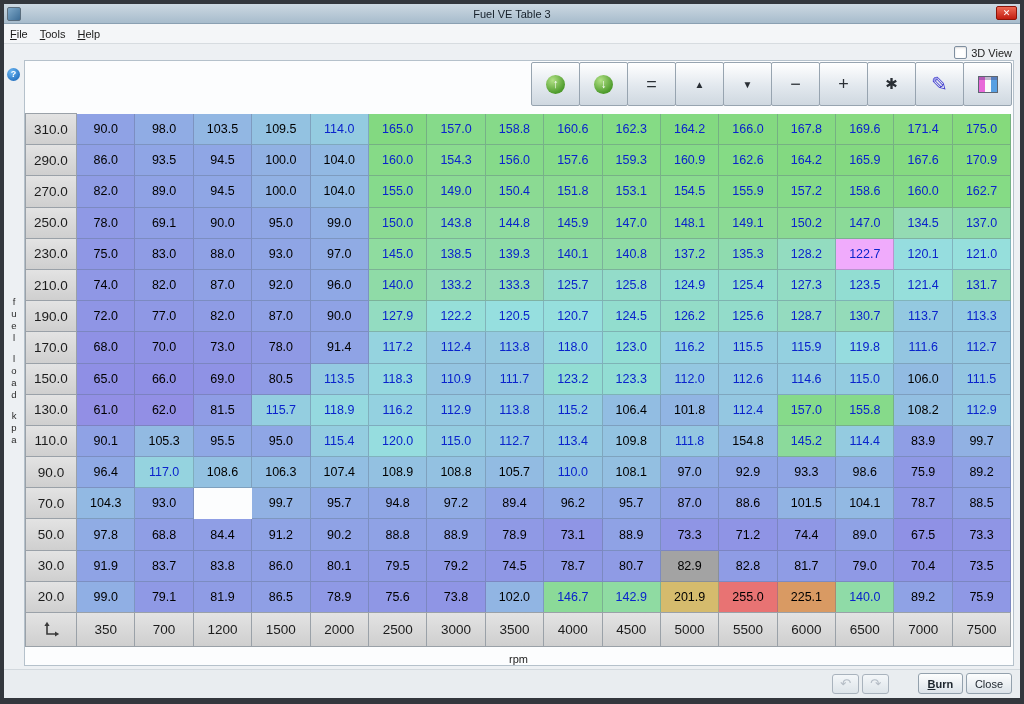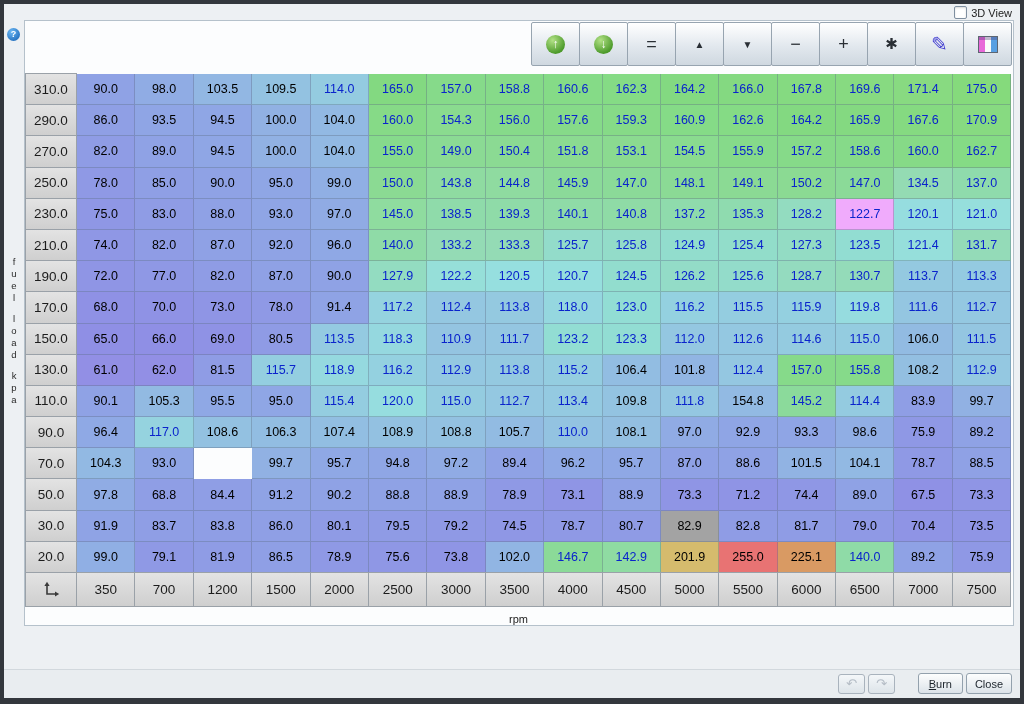--- a/index.html
+++ b/index.html
@@ -50,29 +50,39 @@
   .corner{background:linear-gradient(#e3e3e3,#cfcfcf);border:1px solid #9aa1a8;margin:-1px 0 0 -1px;display:flex;align-items:center;justify-content:center;cursor:pointer;}
   .x-axis-caption{position:absolute;left:1px;top:592px;width:985px;text-align:center;font-size:11px;color:#222;}
 
   
   .footer{position:relative;height:28px;flex:0 0 28px;background:#e9edf0;border-top:1px solid #d2d8dd;}
   .footer-buttons{position:absolute;right:8px;bottom:4px;display:flex;align-items:center;gap:3px;}
   .mini-btn{width:27px;height:20px;border:1px solid #a9b3bd;border-radius:3px;background:linear-gradient(#f4f7f9,#dde4e9);color:#b5bdc6;font-size:13px;line-height:16px;text-align:center;padding:0;font-family:inherit;}
   .btn{min-width:45px;height:21px;border:1px solid #93a1ad;border-radius:3px;background:linear-gradient(#fdfefe,#dce3e9);font-size:11px;color:#1c242c;padding:1px 8px;cursor:pointer;font-family:inherit;}
   .btn span{display:block;}
   .btn.burn span::first-letter{text-decoration:underline;}
-  .gap-before{margin-left:20px;}
+  .gap-before{margin-left:26px;font-weight:bold;}
 </style>
 </head>
 <body>
 
 <div class="window">
   <div class="inner">
 
-
+    <div class="titlebar">
+      <span class="app-icon"></span>
+      <span class="title">Fuel VE Table 3</span>
+      <button class="close-btn">✕</button>
+    </div>
+
+    <div class="menubar">
+      <span class="menu-item">File</span>
+      <span class="menu-item">Tools</span>
+      <span class="menu-item">Help</span>
+    </div>
 
     <div class="content">
 
       <label class="view3d">
         <span class="checkbox"></span>
         <span>3D View</span>
       </label>
 
       <div class="help-icon">?</div>
 
@@ -178,21 +188,21 @@
             <div class="cell" style="background: rgb(139, 218, 145); color: rgb(10, 35, 204);">151.8</div>
             <div class="cell" style="background: rgb(139, 218, 144); color: rgb(10, 35, 204);">153.1</div>
             <div class="cell" style="background: rgb(138, 219, 143); color: rgb(10, 35, 204);">154.5</div>
             <div class="cell" style="background: rgb(134, 218, 138); color: rgb(10, 35, 204);">155.9</div>
             <div class="cell" style="background: rgb(134, 218, 137); color: rgb(10, 35, 204);">157.2</div>
             <div class="cell" style="background: rgb(134, 218, 137); color: rgb(10, 35, 204);">158.6</div>
             <div class="cell" style="background: rgb(134, 218, 135); color: rgb(10, 35, 204);">160.0</div>
             <div class="cell" style="background: rgb(133, 219, 133); color: rgb(10, 35, 204);">162.7</div>
             <div class="hdr">250.0</div>
             <div class="cell" style="background: rgb(143, 153, 229); color: rgb(0, 0, 0);">78.0</div>
-            <div class="cell" style="background: rgb(143, 159, 229); color: rgb(0, 0, 0);">85.0</div>
+            <div class="cell" style="background: rgb(143, 159, 229); color: rgb(0, 0, 0);">69.1</div>
             <div class="cell" style="background: rgb(143, 162, 229); color: rgb(0, 0, 0);">90.0</div>
             <div class="cell" style="background: rgb(143, 166, 229); color: rgb(0, 0, 0);">95.0</div>
             <div class="cell" style="background: rgb(144, 175, 228); color: rgb(0, 0, 0);">99.0</div>
             <div class="cell" style="background: rgb(139, 218, 147); color: rgb(10, 35, 204);">150.0</div>
             <div class="cell" style="background: rgb(143, 219, 161); color: rgb(10, 35, 204);">143.8</div>
             <div class="cell" style="background: rgb(143, 219, 160); color: rgb(10, 35, 204);">144.8</div>
             <div class="cell" style="background: rgb(139, 218, 153); color: rgb(10, 35, 204);">145.9</div>
             <div class="cell" style="background: rgb(139, 218, 152); color: rgb(10, 35, 204);">147.0</div>
             <div class="cell" style="background: rgb(139, 218, 149); color: rgb(10, 35, 204);">148.1</div>
             <div class="cell" style="background: rgb(139, 218, 148); color: rgb(10, 35, 204);">149.1</div>

